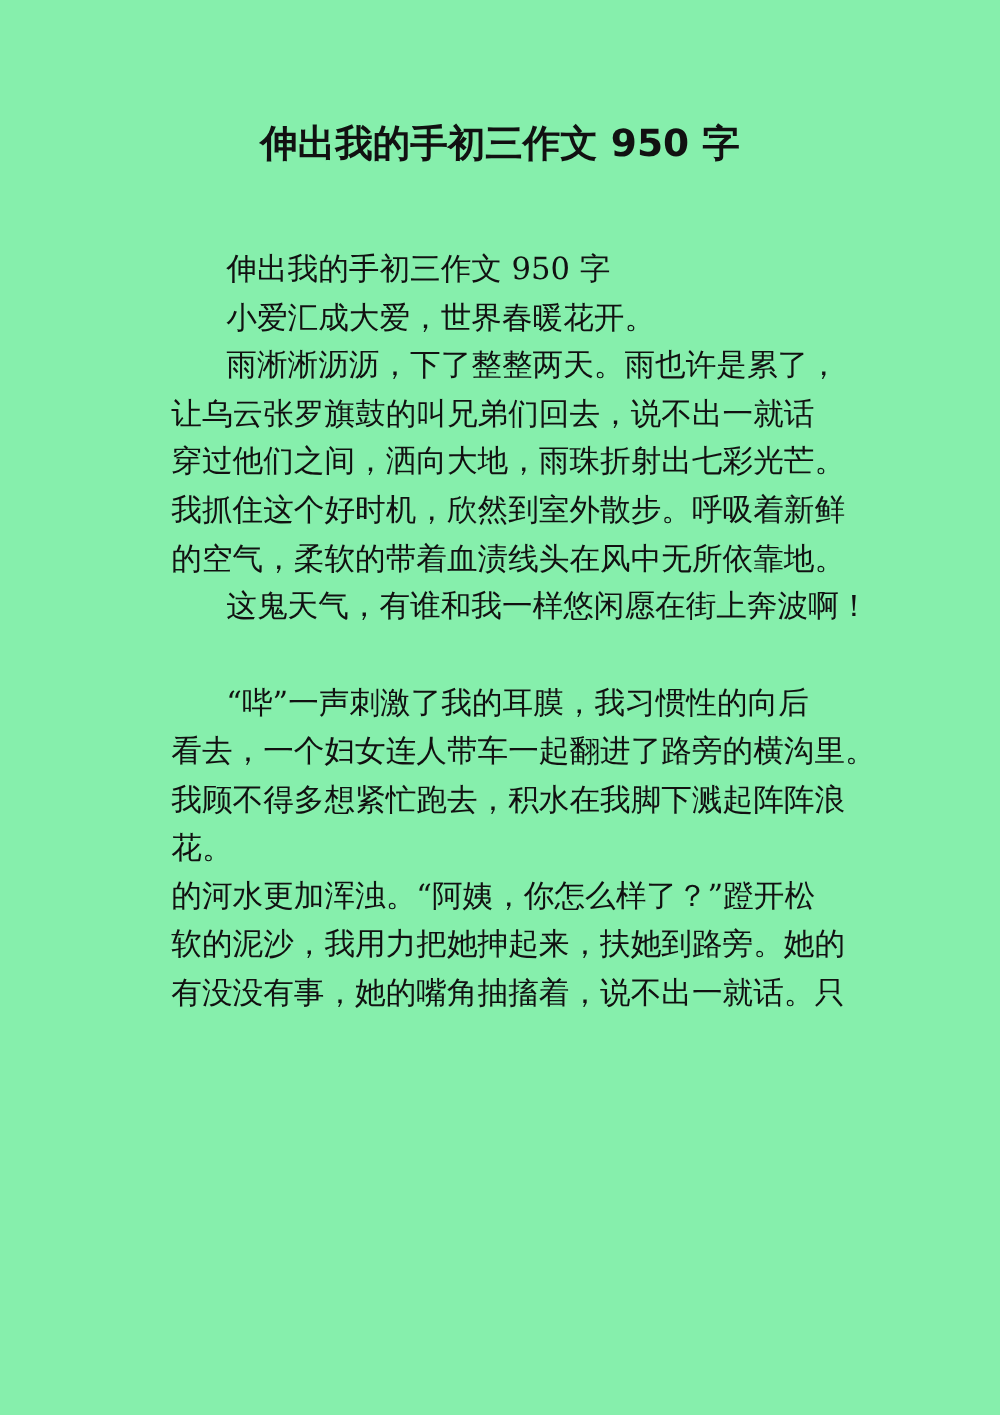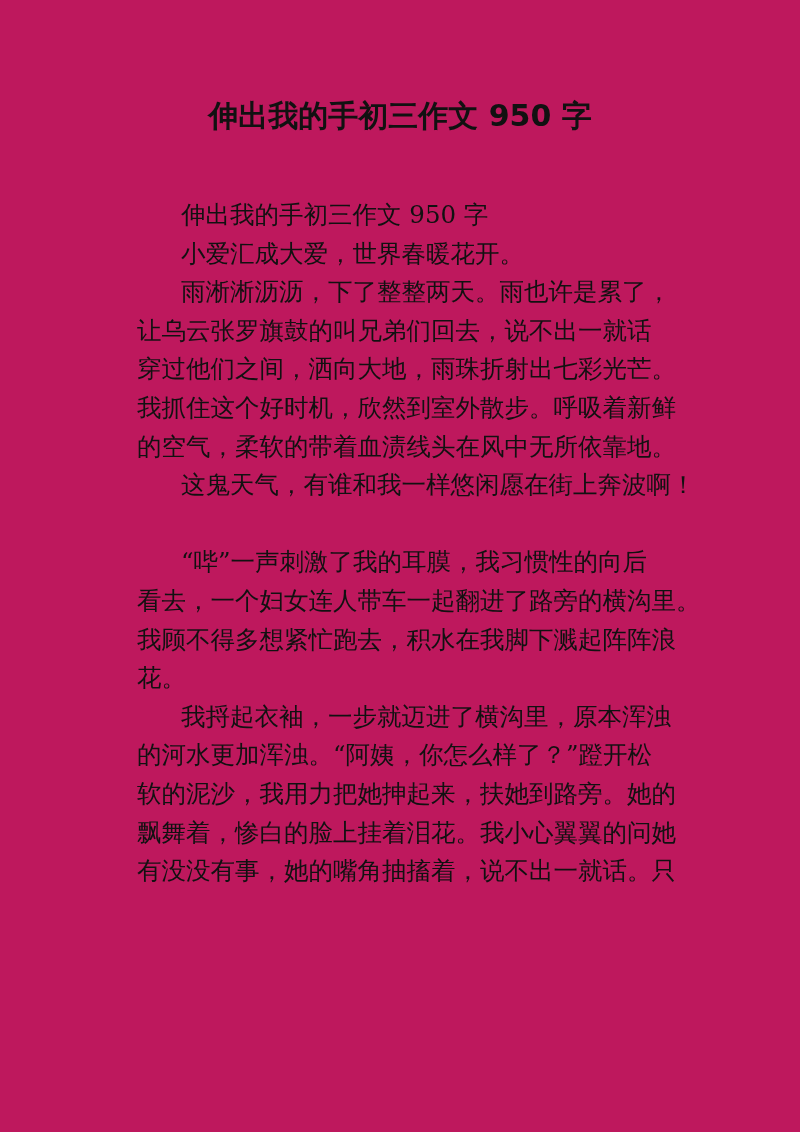--- a/index.html
+++ b/index.html
@@ -1,17 +1,17 @@
 <!DOCTYPE html>
 <html><head>
 <meta charset="utf-8">
 <style>
   html, body { margin: 0; padding: 0; background: #ffffff; }
   body { width: 800px; height: 1132px; position: relative; overflow: hidden; }
-  .page { position: absolute; left: 0; top: 0; width: 800px; height: 1132px; background: #be185d; }
+  .page { position: absolute; left: 0; top: 0; width: 800px; height: 1132px; background: #86efac; }
   .title {
     position: absolute; left: 0; top: 96px; width: 800px; text-align: center;
     font-family: "DejaVu Sans", sans-serif; font-weight: bold; font-size: 30px;
     color: #111; letter-spacing: 0px; line-height: 40px;
   }
   .body {
     position: absolute; left: 137px; top: 196px; width: 540px;
     font-family: "DejaVu Serif", serif; font-size: 24.5px; color: #111;
     line-height: 38.6px;
   }
@@ -31,19 +31,17 @@
     <div class="line">让乌云张罗旗鼓的叫兄弟们回去，说不出一就话</div>
     <div class="line">穿过他们之间，洒向大地，雨珠折射出七彩光芒。</div>
     <div class="line">我抓住这个好时机，欣然到室外散步。呼吸着新鲜</div>
     <div class="line">的空气，柔软的带着血渍线头在风中无所依靠地。</div>
     <div class="line indent">这鬼天气，有谁和我一样悠闲愿在街上奔波啊！</div>
     <div class="line gap"></div>
     <div class="line indent">“哔”一声刺激了我的耳膜，我习惯性的向后</div>
     <div class="line">看去，一个妇女连人带车一起翻进了路旁的横沟里。</div>
     <div class="line">我顾不得多想紧忙跑去，积水在我脚下溅起阵阵浪</div>
     <div class="line">花。</div>
-    <div class="line indent">我捋起衣袖，一步就迈进了横沟里，原本浑浊</div>
     <div class="line">的河水更加浑浊。“阿姨，你怎么样了？”蹬开松</div>
     <div class="line">软的泥沙，我用力把她抻起来，扶她到路旁。她的</div>
-    <div class="line">飘舞着，惨白的脸上挂着泪花。我小心翼翼的问她</div>
     <div class="line">有没没有事，她的嘴角抽搐着，说不出一就话。只</div>
   </div>
 </div>
 
 </body></html>

